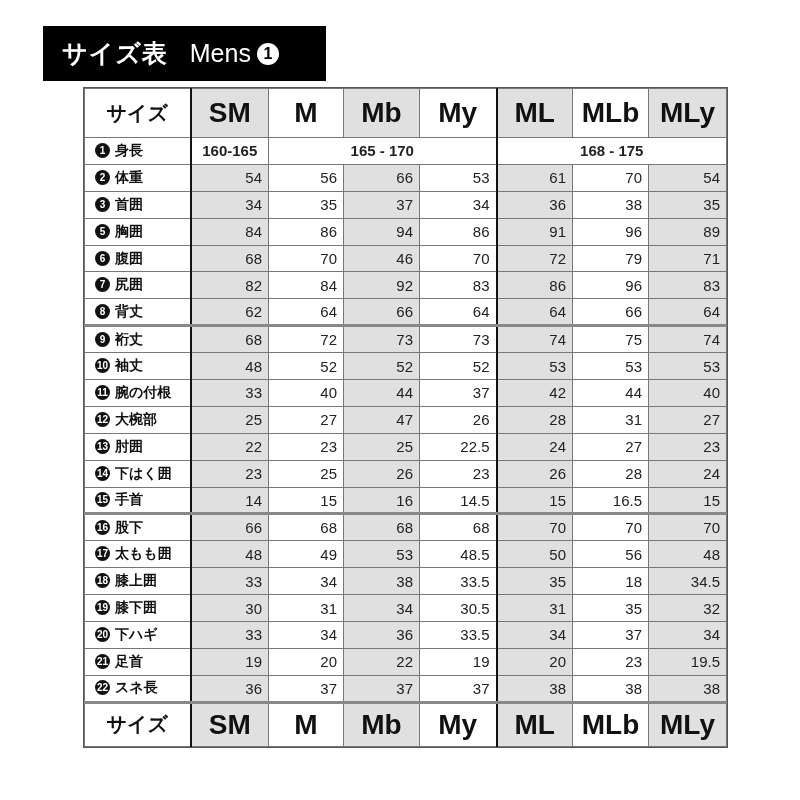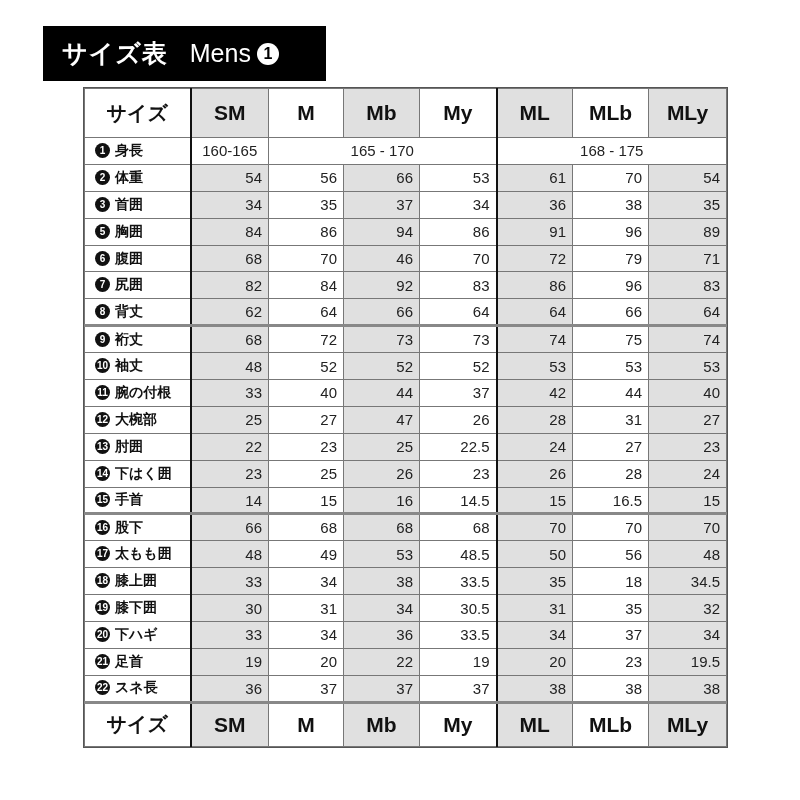--- a/index.html
+++ b/index.html
@@ -16,33 +16,33 @@
 
     table.size-table { position: absolute; left: 84px; top: 88px; border-collapse: collapse;
                        table-layout: fixed; width: 642px; }
     table.size-table td, table.size-table th { border: 1px solid #777; padding: 0; overflow: hidden; white-space: nowrap; }
     col.c-label { width: 106px; }
     col.c0 { width: 78px; } col.c1 { width: 75px; } col.c2 { width: 76px; } col.c3 { width: 77px; }
     col.c4 { width: 76px; } col.c5 { width: 76px; } col.c6 { width: 78px; }
 
     tr.head-row { height: 49px; }
     tr.foot-row { height: 44px; }
-    tr.head-row th, tr.foot-row th { font-size: 21px; font-weight: bold; text-align: center;
+    tr.head-row th, tr.foot-row th { font-size: 28px; font-weight: bold; text-align: center;
                                      font-family: "Liberation Sans", sans-serif; }
     th.size-label-cell { font-family: "DejaVu Sans", sans-serif !important; font-size: 20px !important; }
 
     tr.data-row { height: 26.9px; }
     td.row-label { font-family: "DejaVu Sans", sans-serif; font-size: 14px; font-weight: bold;
                    padding-left: 10px !important; text-align: left; }
     td.row-label .num { display: inline-block; min-width: 15px; height: 15px; border-radius: 8px;
                         background: #111; color: #fff; font-size: 10px; line-height: 15px;
                         text-align: center; margin-right: 5px; vertical-align: 1px; font-family: "Liberation Sans", sans-serif; }
     td.val { font-size: 15px; text-align: right; padding-right: 6px !important;
              font-family: "Liberation Sans", sans-serif; color: #222; }
-    td.val-center { text-align: center; padding-right: 0 !important; }
+    td.val-center { text-align: center; padding-right: 0 !important; font-weight: bold; }
 
     .shade { background: #e0e0e0; }
     .thick-left { border-left: 2px solid #111 !important; }
     tr.group-end td { border-bottom: 3px solid #888 !important; }
     table.size-table { outline: 1px solid #555; }
   </style>
 </head>
 <body>
 
 <div class="title-bar">

